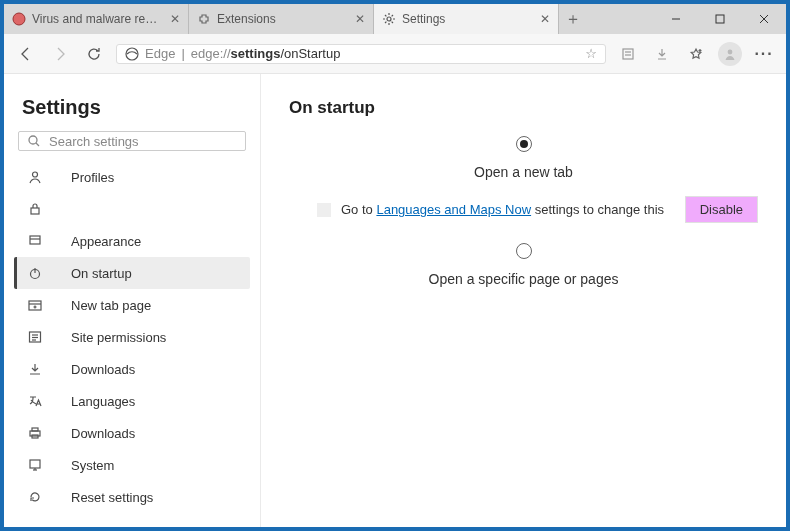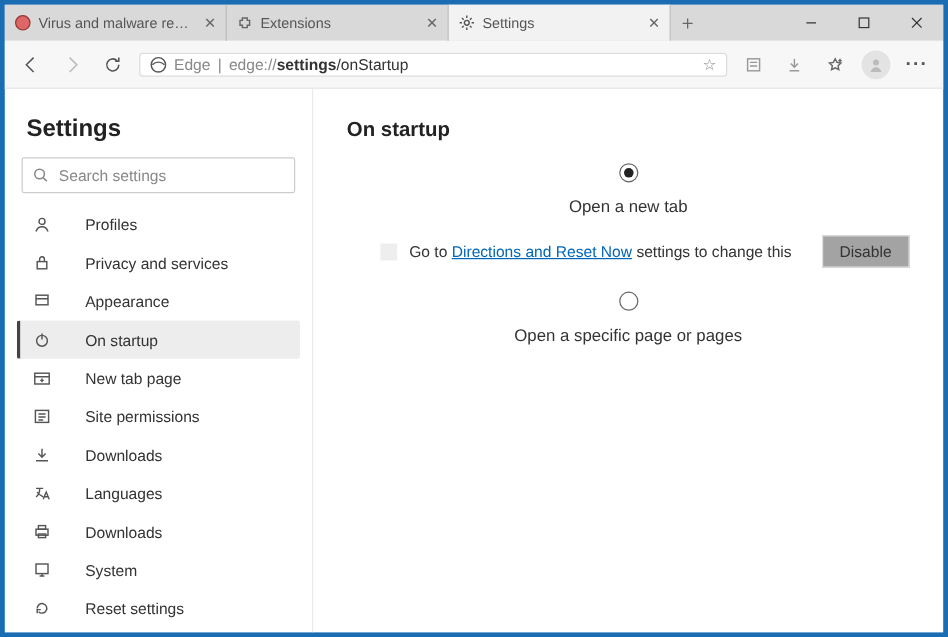--- a/index.html
+++ b/index.html
@@ -22,36 +22,36 @@
   .address .edge-icon { width: 14px; height: 14px; display: inline-flex; }
   .address .urlhost { color: #888; }
   .address .urlpath { color: #333; }
   .address .star { margin-left: auto; color: #888; }
   .toolicon { width: 24px; height: 24px; display: flex; align-items: center; justify-content: center; color: #999; cursor: pointer; }
   .avatar { width: 24px; height: 24px; border-radius: 50%; background: #e3e3e3; display: flex; align-items: center; justify-content: center; }
   .menu { color: #555; font-weight: bold; letter-spacing: 1px; }
   .content { flex: 1; display: flex; overflow: hidden; }
   .sidebar { width: 257px; border-right: 1px solid #eaeaea; padding: 18px 10px 10px 10px; }
   .sidebar h1 { font-size: 20px; font-weight: 600; color: #222; padding: 4px 8px 12px 8px; }
-  .search { display: flex; align-items: center; border: 1px solid #ccc; border-radius: 2px; height: 30px; padding: 0 8px; margin: 0 4px 10px 4px; gap: 8px; }
+  .search { display: flex; align-items: center; border: 1px solid #ccc; border-radius: 2px; height: 20px; padding: 0 8px; margin: 0 4px 10px 4px; gap: 8px; }
   .search input { border: none; outline: none; font-size: 13px; flex: 1; color: #333; }
   .search input::placeholder { color: #888; }
   .navlist { list-style: none; }
   .navitem { display: flex; align-items: center; height: 32px; padding: 0 10px; font-size: 13px; color: #333; gap: 28px; cursor: pointer; border-left: 3px solid transparent; border-radius: 2px; }
   .navitem .icon { width: 16px; height: 16px; display: inline-flex; align-items: center; justify-content: center; color: #555; }
   .navitem.active { background: #ededed; border-left-color: #444; }
   .main { flex: 1; padding: 24px 28px; }
   .main h2 { font-size: 17px; font-weight: 600; color: #222; margin-bottom: 18px; }
   .radio-row { display: flex; align-items: center; gap: 12px; font-size: 14px; color: #333; margin-bottom: 16px; cursor: pointer; flex-direction: column; }
   .radio { width: 16px; height: 16px; border: 1.5px solid #666; border-radius: 50%; display: inline-flex; align-items: center; justify-content: center; flex-shrink: 0; }
   .radio.checked::after { content: ""; width: 8px; height: 8px; background: #222; border-radius: 50%; }
   .ext-row { display: flex; align-items: center; margin: 0 0 20px 28px; gap: 10px; }
   .ext-row .txt { font-size: 13px; color: #333; }
   .ext-row .link { color: #0067b8; text-decoration: underline; cursor: pointer; }
-  .ext-row .btn { margin-left: auto; background: #a3a3a3; border: 1px solid #e0e0e0; padding: 5px 14px; font-size: 13px; color: #333; cursor: pointer; }
+  .ext-row .btn { margin-left: auto; background: #f0abfc; border: 1px solid #e0e0e0; padding: 5px 14px; font-size: 13px; color: #333; cursor: pointer; }
   .exticon { width: 14px; height: 14px; background: #eee; display: inline-block; }
   svg { display: block; }
 </style>
 </head>
 <body>
 
 <div class="window">
   <div class="titlebar">
     <div class="tabs">
       <div class="tab">
@@ -182,21 +182,20 @@
             </span>
           <span>Profiles</span>
         </li>
         <li class="navitem">
           <span class="icon">
               <svg width="16" height="16" viewBox="0 0 16 16" fill="none" stroke="#555" stroke-width="1.2">
                 <rect x="4" y="7" width="8" height="6"></rect>
                 <path d="M6 7V5a2 2 0 0 1 4 0v2"></path>
               </svg>
             </span>
-          <span>Privacy and services</span>
         </li>
         <li class="navitem">
           <span class="icon">
               <svg width="16" height="16" viewBox="0 0 16 16" fill="none" stroke="#555" stroke-width="1.2">
                 <rect x="3" y="3" width="10" height="8"></rect>
                 <line x1="3" y1="6" x2="13" y2="6"></line>
               </svg>
             </span>
           <span>Appearance</span>
         </li>
@@ -286,21 +285,21 @@
       <h2>On startup</h2>
 
       <div class="radio-row">
         <span class="radio checked"></span>
         <span>Open a new tab</span>
       </div>
 
       <div class="ext-row">
         <span class="exticon"></span>
         <span class="txt">
-          <span>Go to </span><span class="link">Directions and Reset Now</span><span> settings to change this</span>
+          <span>Go to </span><span class="link">Languages and Maps Now</span><span> settings to change this</span>
         </span>
         <button class="btn">Disable</button>
       </div>
 
 
       <div class="radio-row">
         <span class="radio"></span>
         <span>Open a specific page or pages</span>
       </div>
     </div>

